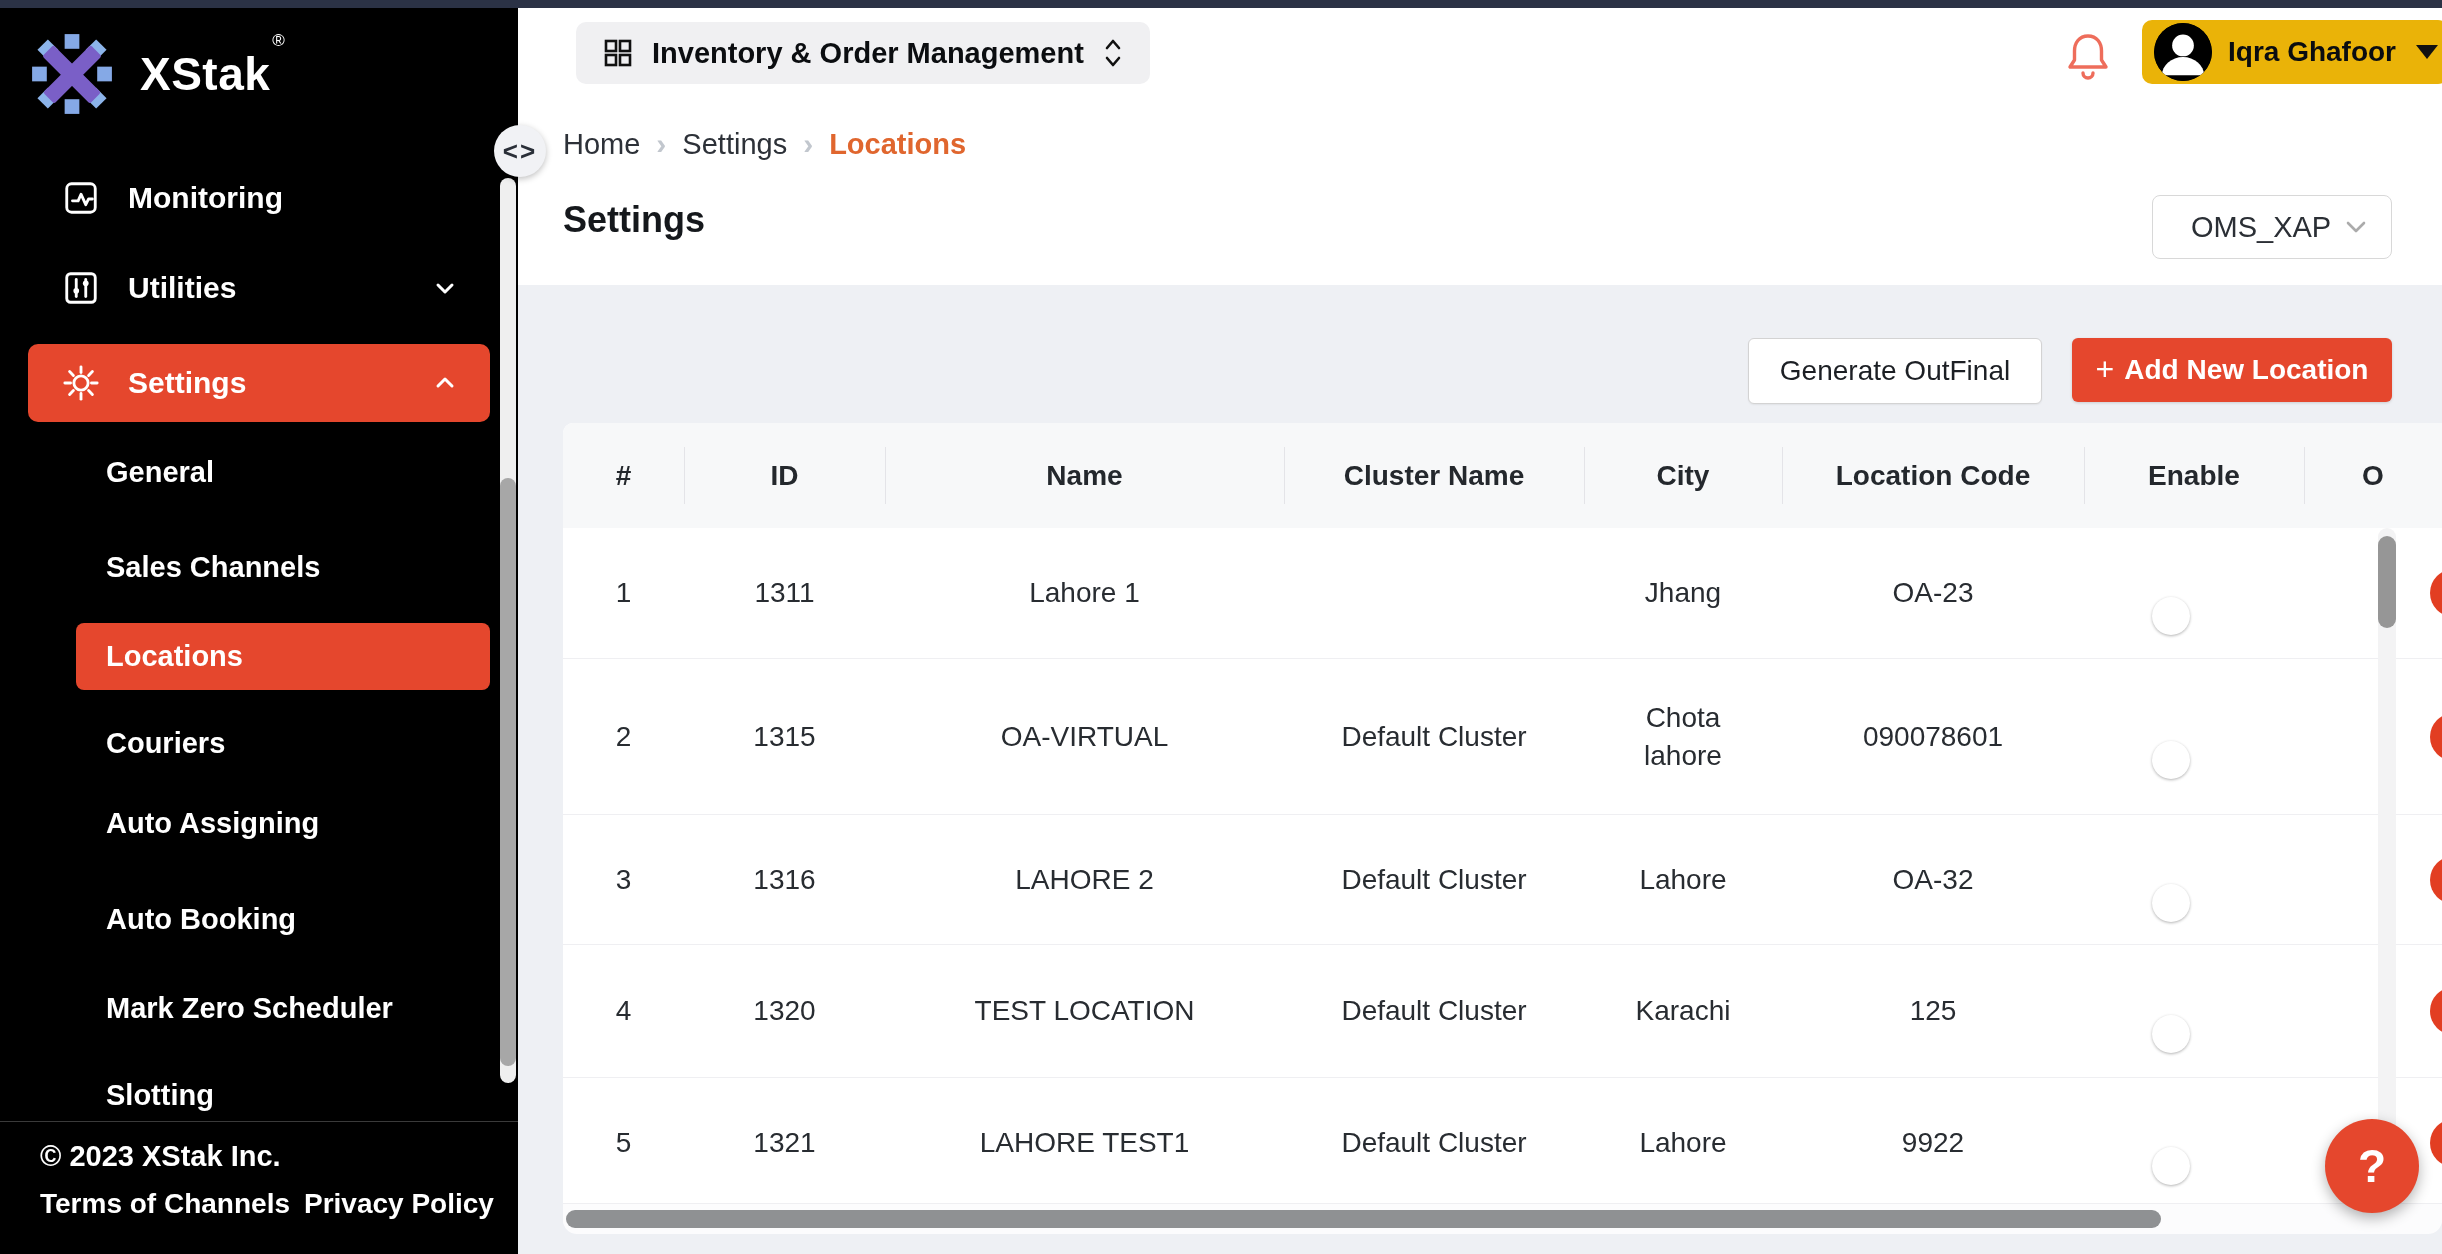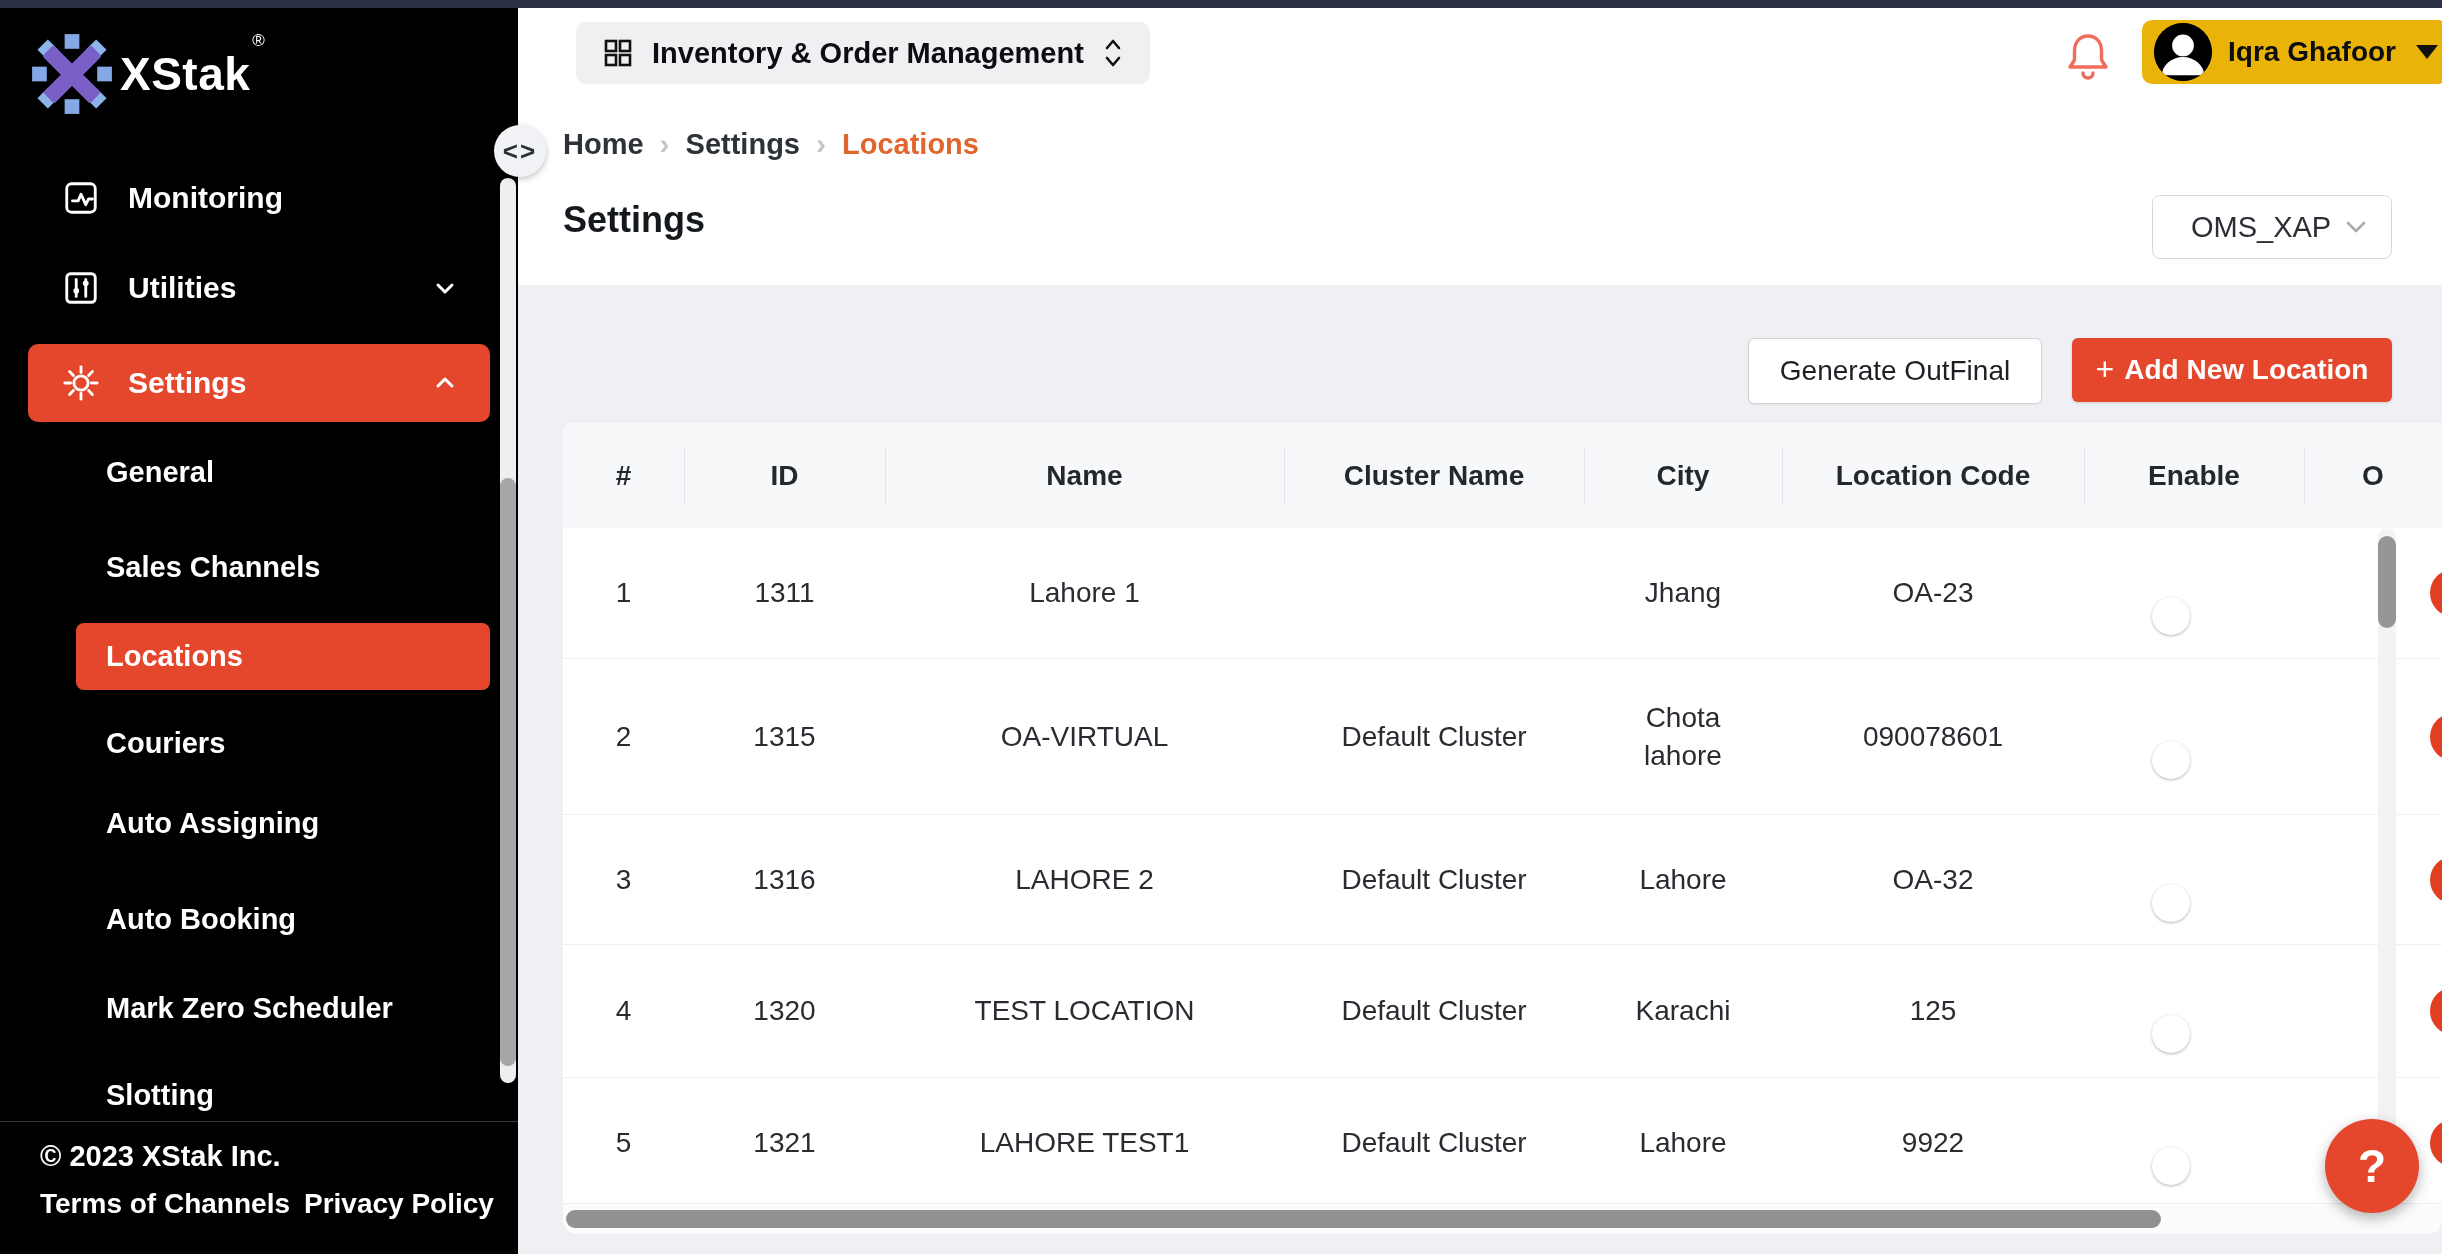--- a/index.html
+++ b/index.html
@@ -8,21 +8,21 @@
     font-family:"Liberation Sans",sans-serif;background:#EEF0F4;color:#1f2329;
     -webkit-font-smoothing:antialiased;
   }
   .abs{position:absolute;}
 
   
   .top-strip{left:0;top:0;width:2442px;height:8px;background:#2B3245;}
 
   
   .sidebar{left:0;top:8px;width:518px;height:1246px;background:#000;}
-  .brand{left:30px;top:24px;display:flex;align-items:center;gap:6px;}
+  .brand{left:30px;top:24px;display:flex;align-items:center;gap:26px;}
   .brand-name{color:#fff;font-size:46px;font-weight:700;letter-spacing:.5px;}
   .brand-reg{color:#fff;font-size:17px;vertical-align:top;position:relative;top:-16px;left:2px;font-weight:400;}
   .menu-clip{left:0;top:168px;width:518px;height:945px;overflow:hidden;position:absolute;}
   .mitem{position:absolute;left:0;width:518px;height:56px;display:flex;align-items:center;color:#fff;}
   .mitem .micon{position:absolute;left:62px;width:38px;height:38px;}
   .mitem .mlabel{position:absolute;left:128px;font-size:30px;font-weight:600;}
   .mitem .chev{position:absolute;left:432px;width:26px;height:26px;}
   .mblock{position:absolute;left:28px;width:462px;background:#E5472D;border-radius:10px;display:flex;align-items:center;color:#fff;}
   .subitem{position:absolute;left:0;width:518px;height:56px;display:flex;align-items:center;color:#fff;}
   .subitem .slabel{position:absolute;left:106px;font-size:29px;font-weight:600;}
@@ -45,21 +45,21 @@
   .bell-wrap{position:absolute;left:1546px;top:22px;width:48px;height:52px;}
   .user-pill{position:absolute;left:1624px;top:12px;width:306px;height:64px;background:#eab308;border-radius:10px;
     display:flex;align-items:center;padding:0 12px;gap:16px;box-sizing:border-box;}
   .avatar{width:58px;height:58px;border-radius:50%;background:#000;overflow:hidden;flex:0 0 auto;}
   .user-name{font-size:28px;font-weight:700;color:#0B0D10;white-space:nowrap;}
   .caret-down{width:0;height:0;border-left:11px solid transparent;border-right:11px solid transparent;border-top:14px solid #111;margin-left:4px;}
 
   
   .mid-band{left:518px;top:93px;width:1924px;height:192px;background:#fff;}
   .breadcrumb{position:absolute;left:45px;top:34px;display:flex;align-items:center;gap:16px;font-size:29px;}
-  .bc-link{color:#2D3138;font-weight:700;}
+  .bc-link{color:#2D3138;font-weight:400;}
   .bc-sep{color:#C2C7CE;font-size:30px;font-weight:700;}
   .bc-active{color:#E0662E;font-weight:600;}
   .page-title{position:absolute;left:45px;top:106px;font-size:36px;font-weight:700;color:#15181C;}
   .ws-select{position:absolute;left:1634px;top:102px;width:240px;height:64px;background:#fff;border:1px solid #D8D8D8;
     border-radius:8px;display:flex;align-items:center;justify-content:space-between;padding:0 24px 0 38px;box-sizing:border-box;}
   .ws-select .lbl{font-size:29px;color:#2B2F35;}
   .ws-chev{width:22px;height:14px;}
 
   
   .work-area{left:518px;top:285px;width:1924px;height:789px;background:#EEF0F4;}

